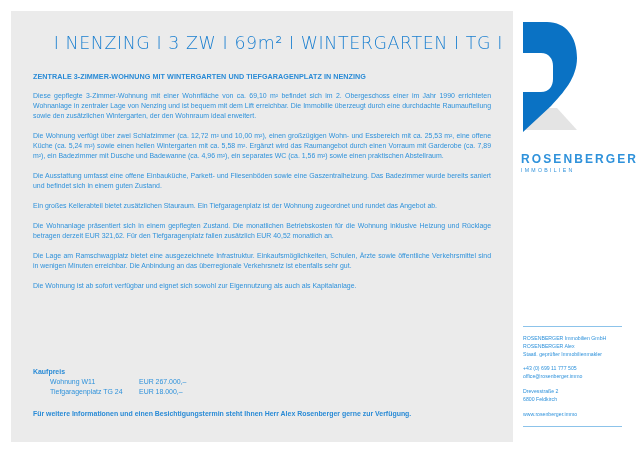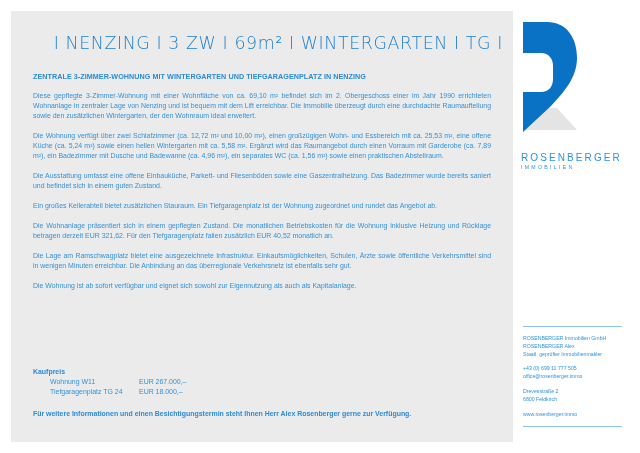--- a/index.html
+++ b/index.html
@@ -34,21 +34,21 @@
     }
     .price .head { font-weight: bold; color: #2a8bd6; }
     .price .row { display: flex; }
     .price .row .k { width: 89px; padding-left: 17px; }
     .footer-text {
       position: absolute; left: 33px; top: 410px; width: 470px;
       font-size: 6.95px; color: #2a8bd6; font-weight: bold; white-space: nowrap;
     }
     .logo { position: absolute; left: 521px; top: 20px; width: 60px; height: 112px; }
     .brand { position: absolute; left: 521px; top: 152px; color: #2f92db; }
-    .brand .name { font-size: 10px; letter-spacing: 2.1px; font-weight: normal; white-space: nowrap; }
+    .brand .name { font-size: 12px; letter-spacing: 2.1px; font-weight: bold; white-space: nowrap; }
     .brand .sub { font-size: 5.2px; letter-spacing: 2.3px; margin-top: 1px; white-space: nowrap; }
     .contact {
       position: absolute; left: 523px; top: 326px; width: 99px;
       border-top: 1px solid #8cc3ea; border-bottom: 1px solid #8cc3ea;
       padding: 8px 0 8px 0;
       font-size: 5.2px; line-height: 7.8px; color: #2f92db;
     }
     .contact .grp { margin-bottom: 7px; }
     .contact .grp.last { margin-bottom: 0; }
     .contact div.line { white-space: nowrap; }

